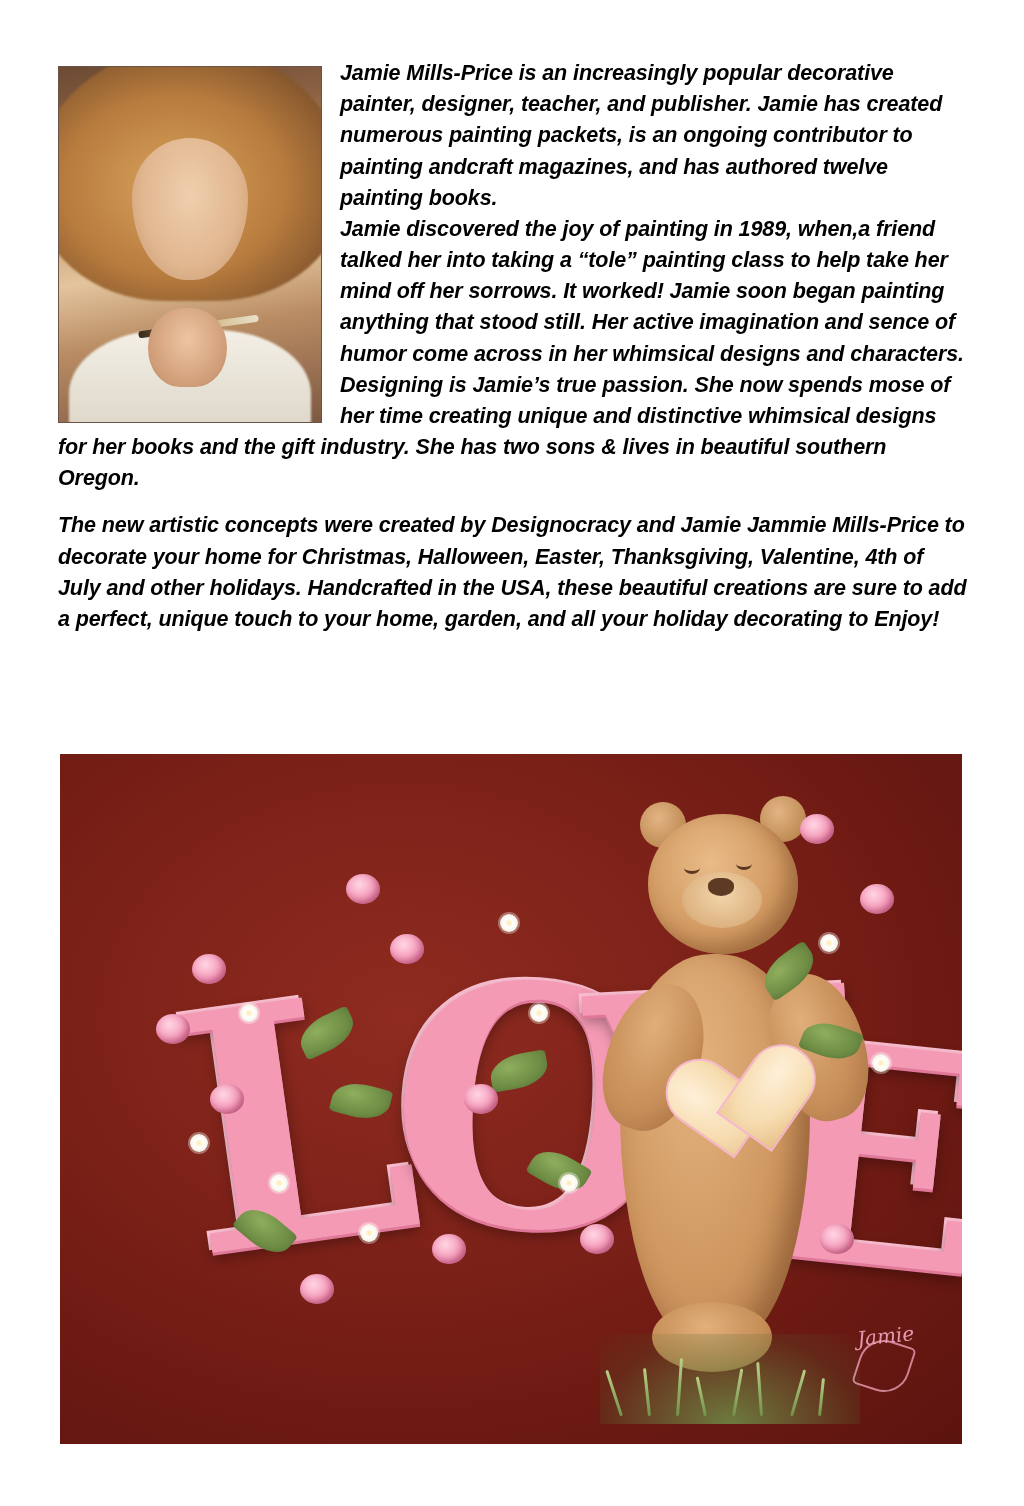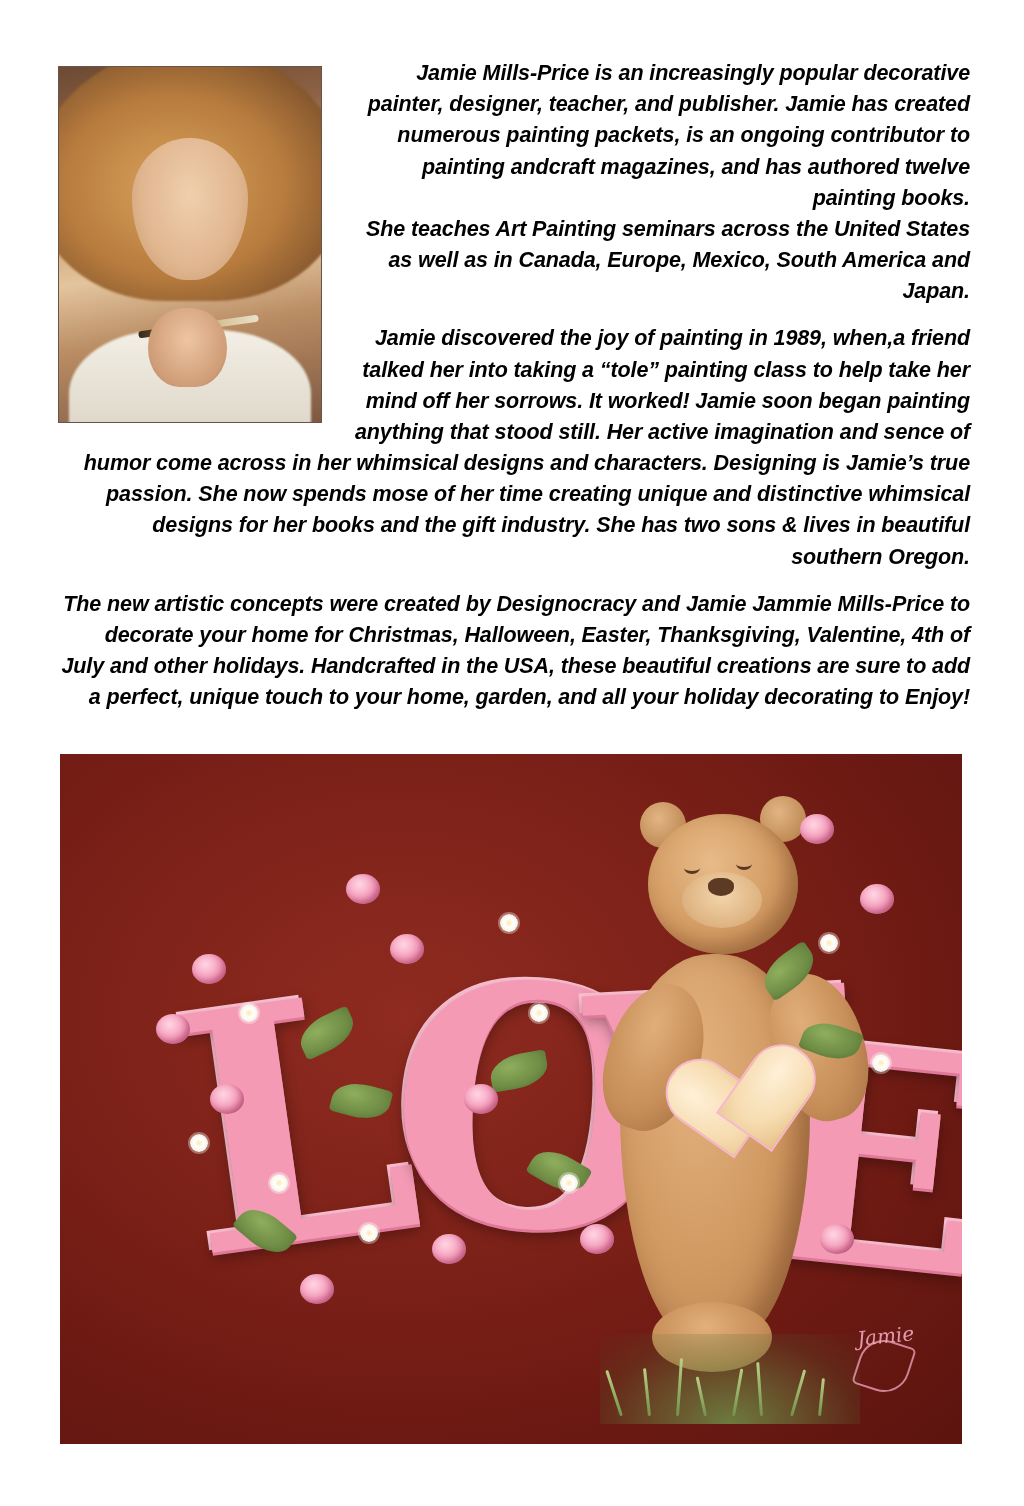--- a/index.html
+++ b/index.html
@@ -22,21 +22,20 @@
     height: 1506px;
     background: #ffffff;
   }
 
   
   .bio-wrap {
     position: absolute;
     left: 58px;
     top: 58px;
     width: 912px;
-    text-align: right;
   }
   .portrait {
     float: left;
     width: 262px;
     height: 355px;
     margin: 8px 18px 4px 0;
     border: 1px solid #6a5348;
     background: linear-gradient(170deg, #6c4a33 0%, #8d6244 18%, #c59a6b 36%, #e3c49d 55%, #b98c63 72%, #7d5842 100%);
     position: relative;
     overflow: hidden;
@@ -272,21 +271,20 @@
     <div class="portrait">
       <div class="hair"></div>
       <div class="face"></div>
       <div class="shirt"></div>
       <div class="brush"></div>
       <div class="hand"></div>
     </div>
 
     <div class="bio-text">
       <p class="tight">Jamie Mills-Price is an increasingly popular decorative painter, designer, teacher, and publisher. Jamie has created numerous painting packets, is an ongoing contributor to painting andcraft magazines, and has authored twelve painting books.</p>
-      <p>She teaches Art Painting seminars across the United States as well as in Canada, Europe, Mexico, South America and Japan.</p>
       <p>Jamie discovered the joy of painting in 1989, when,a friend talked her into taking a “tole” painting class to help take her mind off her sorrows. It worked! Jamie soon began painting anything that stood still. Her active imagination and sence of humor come across in her whimsical designs and characters. Designing is Jamie’s true passion. She now spends mose of her time creating unique and distinctive whimsical designs for her books and the gift industry. She has two sons &amp; lives in beautiful southern Oregon.</p>
       <p>The new artistic concepts were created by Designocracy and Jamie Jammie Mills-Price to decorate your home for Christmas, Halloween, Easter, Thanksgiving, Valentine, 4th of July and other holidays. Handcrafted in the USA, these beautiful creations are sure to add a perfect, unique touch to your home, garden, and all your holiday decorating to Enjoy!</p>
     </div>
   </div>
 
   <div class="artwork">
 
     <span class="letter l-L">L</span>
     <span class="letter l-O">O</span>
     <span class="letter l-V">V</span>

